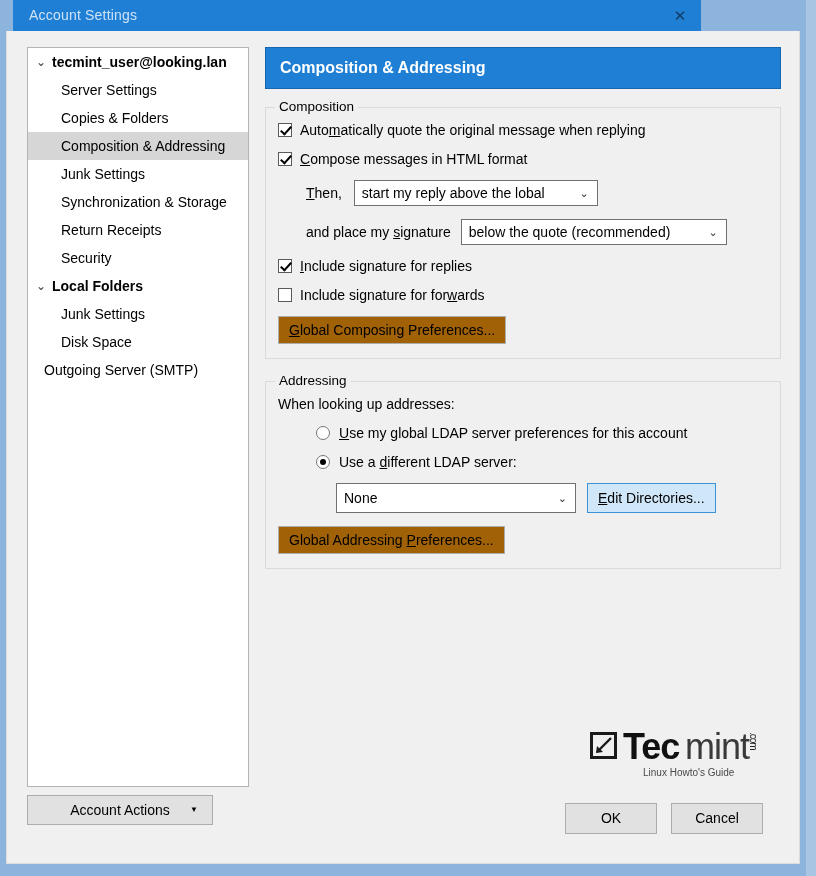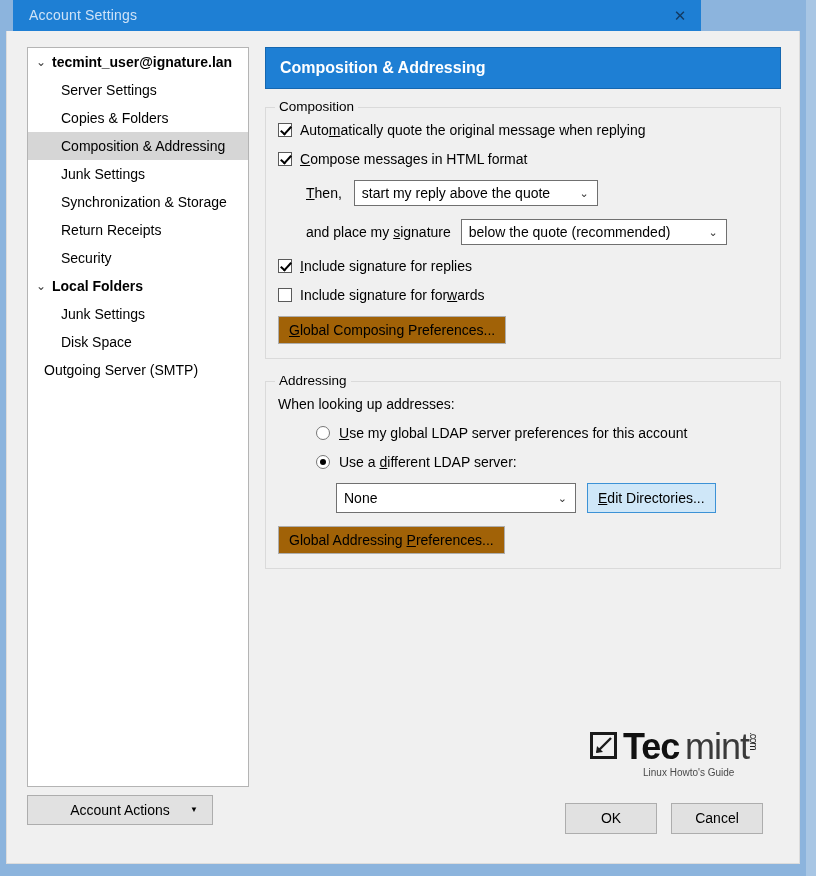--- a/index.html
+++ b/index.html
@@ -292,21 +292,21 @@
   <div class="frame-right-inner"></div>
 
   <div class="titlebar">
     <div class="titlebar-text">Account Settings</div>
     <div class="titlebar-close">✕</div>
   </div>
 
   <div class="dialog">
 
     <div class="tree" id="account-tree">
-        <div class="tree-item root"><span class="twisty">⌄</span><span>tecmint_user@ignature.lan</span></div>
+        <div class="tree-item root"><span class="twisty">⌄</span><span>tecmint_user@looking.lan</span></div>
         <div class="tree-item child"><span>Server Settings</span></div>
         <div class="tree-item child"><span>Copies &amp; Folders</span></div>
         <div class="tree-item child selected"><span>Composition &amp; Addressing</span></div>
         <div class="tree-item child"><span>Junk Settings</span></div>
         <div class="tree-item child"><span>Synchronization &amp; Storage</span></div>
         <div class="tree-item child"><span>Return Receipts</span></div>
         <div class="tree-item child"><span>Security</span></div>
         <div class="tree-item root"><span class="twisty">⌄</span><span>Local Folders</span></div>
         <div class="tree-item child"><span>Junk Settings</span></div>
         <div class="tree-item child"><span>Disk Space</span></div>
@@ -331,21 +331,21 @@
         </div>
 
         <div class="row">
           <div class="checkbox checked"></div>
           <div class="lbl"><u>C</u><span>ompose messages in HTML format</span></div>
         </div>
 
         <div class="row indent-1">
           <div class="lbl" style="margin-right:12px;"><u>T</u>hen,</div>
           <div class="select" style="width:244px;">
-            <span>start my reply above the quote</span>
+            <span>start my reply above the lobal</span>
             <span class="arrow">⌄</span>
           </div>
         </div>
 
         <div class="row indent-1">
           <div class="lbl" style="margin-right:10px;">and place my <u>s</u>ignature</div>
           <div class="select" style="width:266px;">
             <span>below the quote (recommended)</span>
             <span class="arrow">⌄</span>
           </div>

